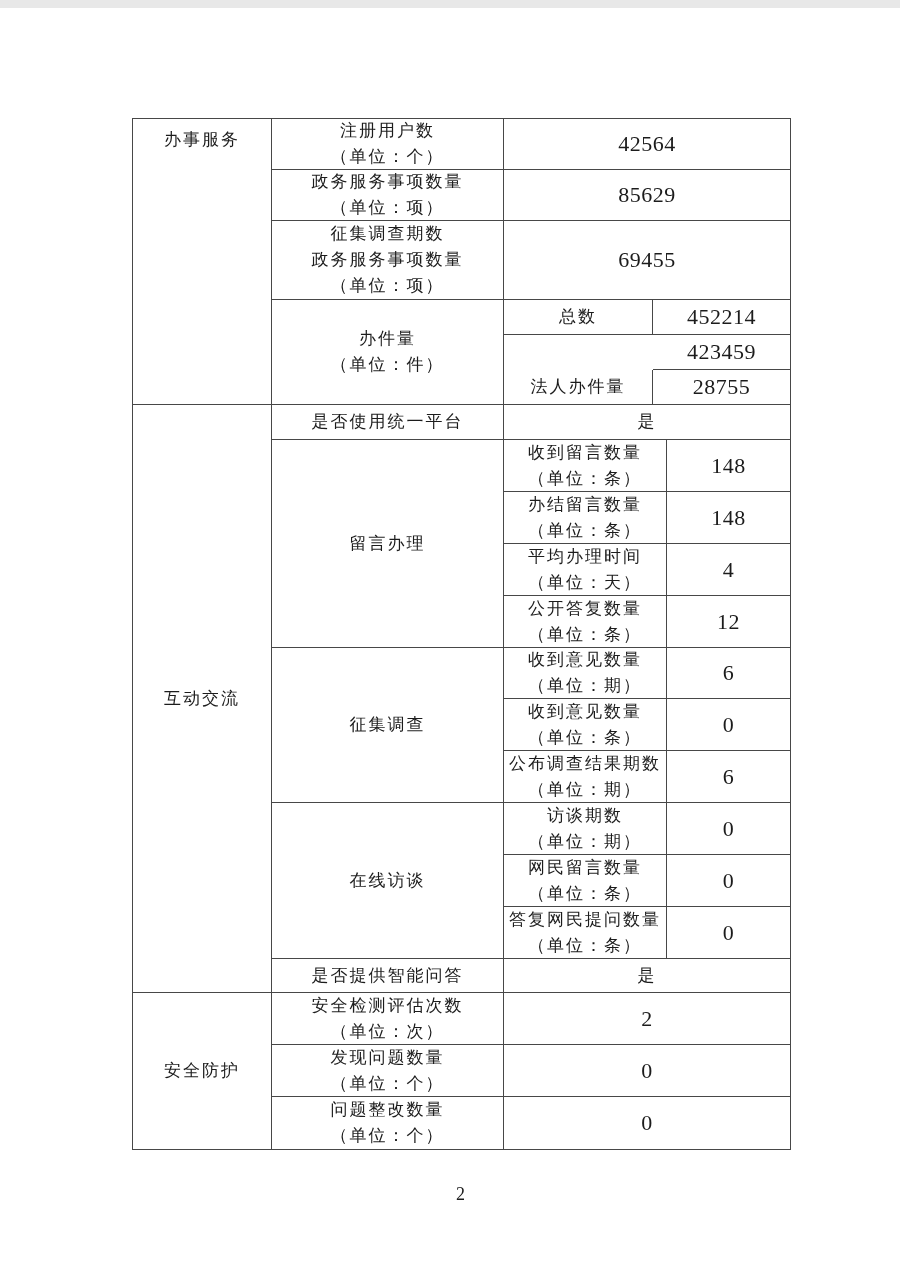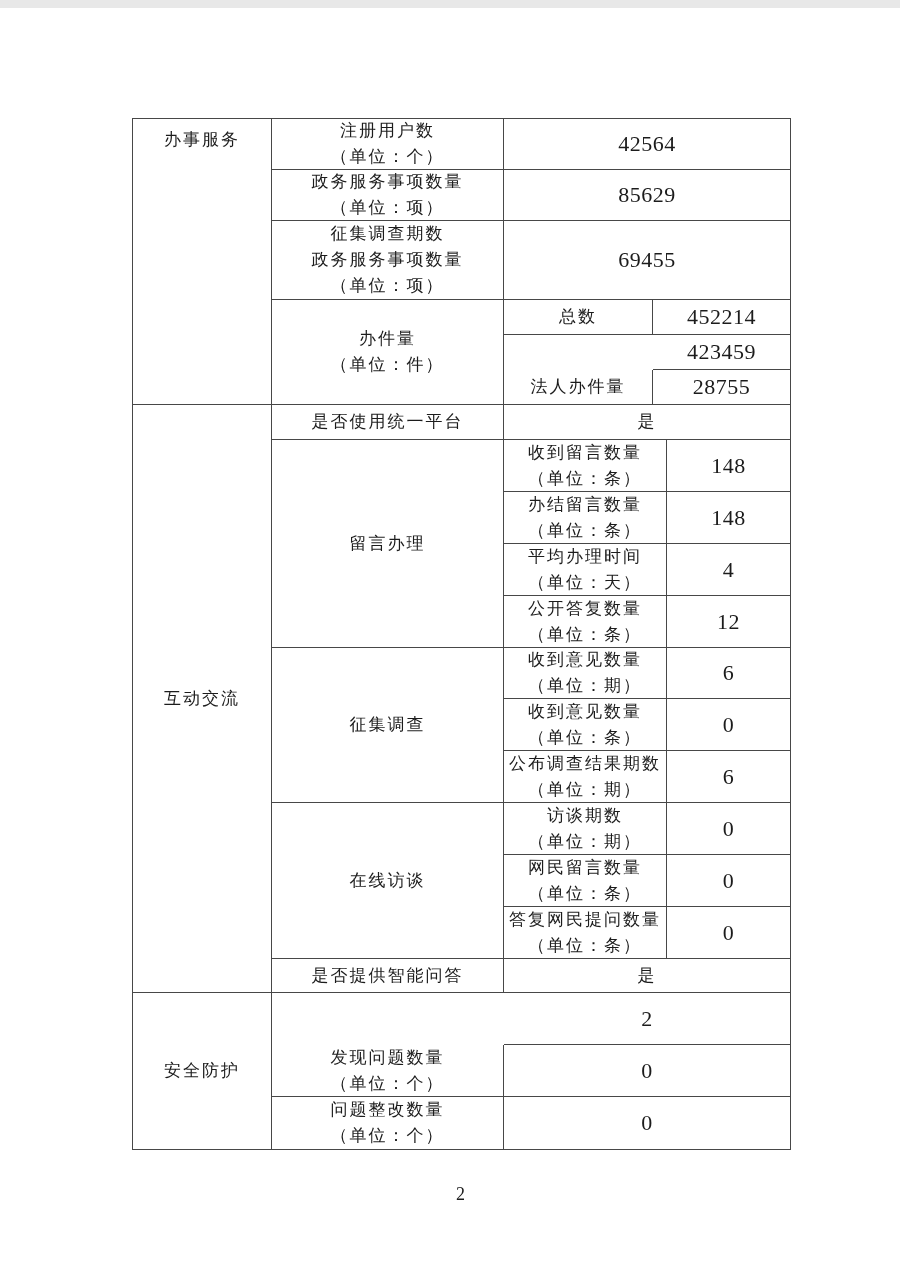--- a/index.html
+++ b/index.html
@@ -152,20 +152,24 @@
     </div>
     <div class="cell value no-r" style="grid-area:17/5/18/6">0</div>
 
     <div class="cell" style="grid-area:18/2/19/3">是否提供智能问答</div>
     <div class="cell no-r" style="grid-area:18/3/19/6">是</div>
 
     <div class="cell no-b" style="grid-area:19/1/22/2">
       <span>安全防护</span>
     </div>
 
+    <div class="cell" style="grid-area:19/2/20/3">
+      <span>安全检测评估次数</span>
+      <span>（单位：次）</span>
+    </div>
     <div class="cell value no-r" style="grid-area:19/3/20/6">2</div>
 
     <div class="cell" style="grid-area:20/2/21/3">
       <span>发现问题数量</span>
       <span>（单位：个）</span>
     </div>
     <div class="cell value no-r" style="grid-area:20/3/21/6">0</div>
 
     <div class="cell no-b" style="grid-area:21/2/22/3">
       <span>问题整改数量</span>

